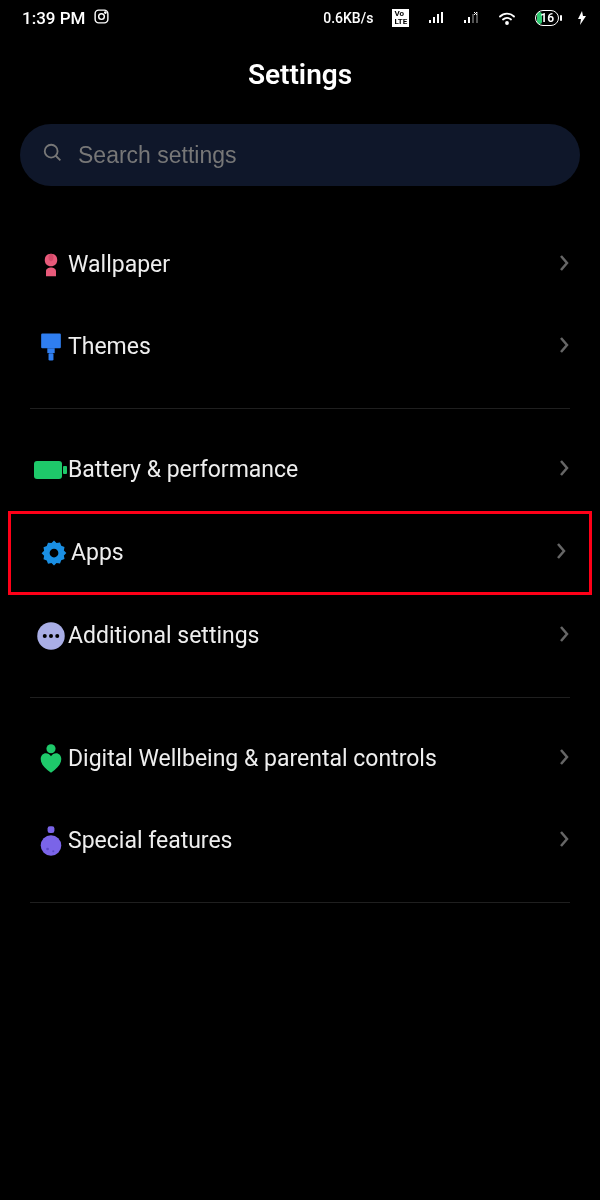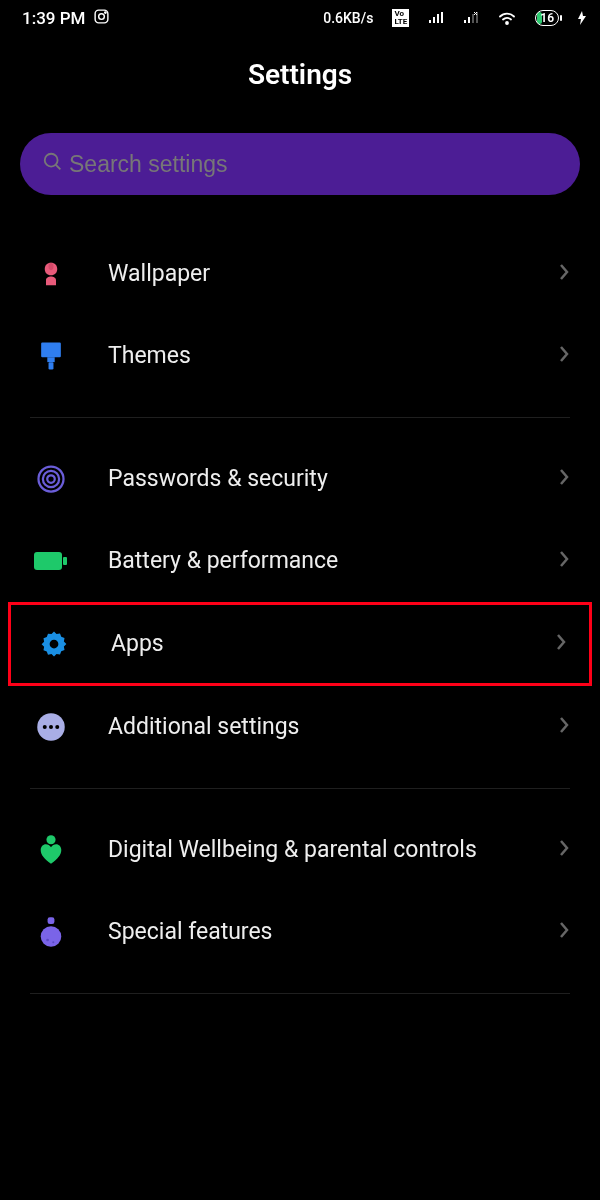--- a/index.html
+++ b/index.html
@@ -54,44 +54,43 @@
     border-radius: 4px;
     z-index: -1;
   }
   .title {
     text-align: center;
     font-size: 28px;
     font-weight: 600;
     padding: 22px 0 26px;
   }
   .search-bar {
-    margin: 16px 20px 20px;
-    background: #4c1d95;
+    margin: 7px 20px 20px;
+    background: #0f172a;
     border-radius: 34px;
     height: 62px;
     display: flex;
     align-items: center;
     padding: 0 22px;
-    gap: 5px;
+    gap: 14px;
   }
   .search-bar input {
     background: transparent;
     border: none;
     outline: none;
     color: #888;
     font-size: 23px;
     flex: 1;
   }
   .search-bar input::placeholder { color: #777; }
   .list { padding: 8px 0 0; }
   .item {
     display: flex;
     align-items: center;
     padding: 24px 30px 24px 34px;
-    gap: 40px;
     position: relative;
   }
   .item.highlighted {
     border: 3px solid #ff0018;
     margin: 0 8px;
     padding: 22px 22px 22px 26px;
   }
   .icon-slot {
     width: 34px;
     height: 34px;
@@ -215,35 +214,20 @@
     <span class="item-label">Themes</span>
     <span class="chevron">
       <svg width="12" height="20" viewBox="0 0 12 20" fill="none" stroke="#666" stroke-width="2.5">
           <path d="M3 3l6 7-6 7"></path>
         </svg>
     </span>
   </div>
 
   <div class="divider"></div>
 
-  <div class="item">
-    <span class="icon-slot">
-      <svg width="30" height="30" viewBox="0 0 24 24" fill="none" stroke="#6a5dd8" stroke-width="1.8">
-          <circle cx="12" cy="12" r="10"></circle>
-          <circle cx="12" cy="12" r="6.5"></circle>
-          <circle cx="12" cy="12" r="3"></circle>
-        </svg>
-    </span>
-    <span class="item-label">Passwords &amp; security</span>
-    <span class="chevron">
-      <svg width="12" height="20" viewBox="0 0 12 20" fill="none" stroke="#666" stroke-width="2.5">
-          <path d="M3 3l6 7-6 7"></path>
-        </svg>
-    </span>
-  </div>
 
   <div class="item">
     <span class="icon-slot">
       <svg width="34" height="22" viewBox="0 0 34 22" fill="#1ec96a">
           <rect x="0" y="2" width="28" height="18" rx="3"></rect>
           <rect x="29" y="7" width="4" height="8" rx="1"></rect>
         </svg>
     </span>
     <span class="item-label">Battery &amp; performance</span>
     <span class="chevron">

